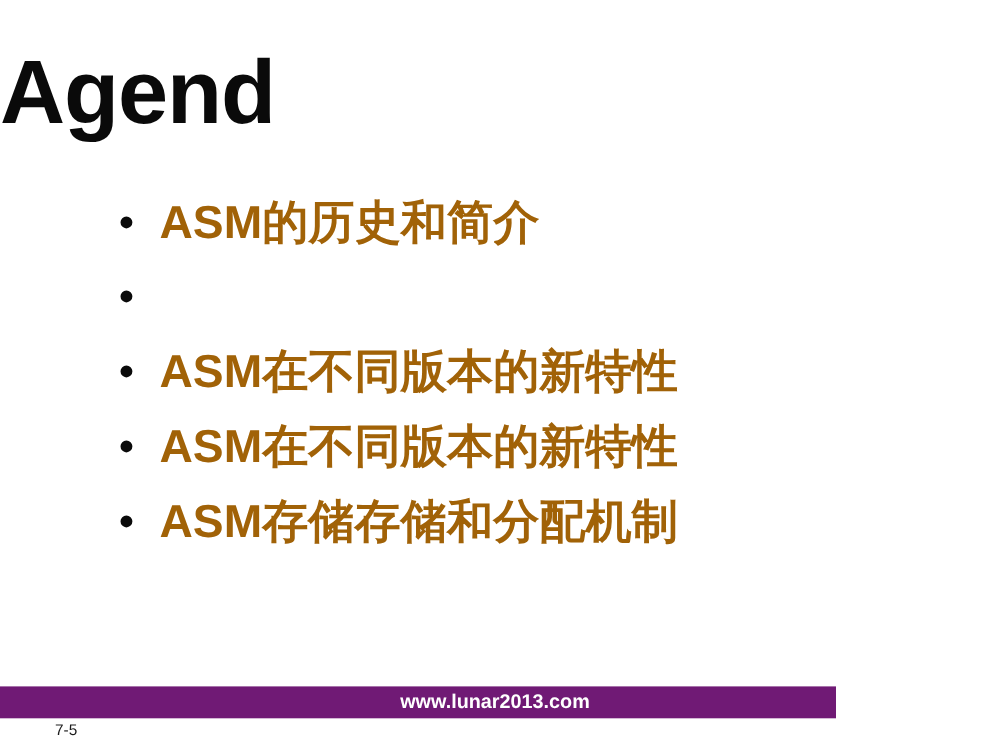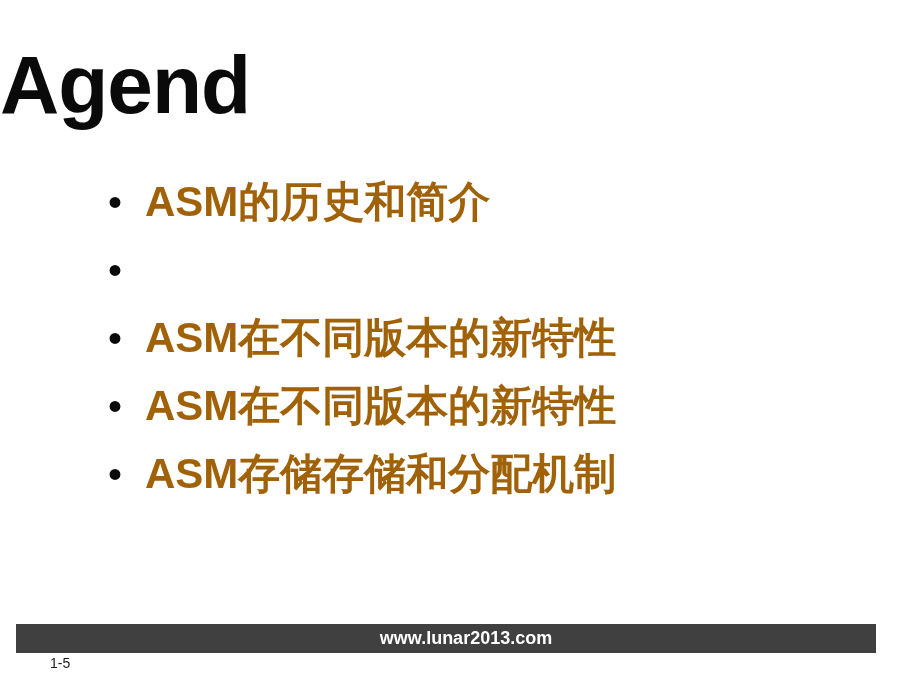--- a/index.html
+++ b/index.html
@@ -65,24 +65,23 @@
   }
   .bullet-text.highlight {
     color: #ff0000;
   }
 
   
   #footer-bar {
     position: absolute;
     left: 0;
     top: 624px;
-    width: 860px;
+    width: 760px;
     height: 29px;
-    background: #404040;
-    margin-left: 16px;
+    background: #701a75;
   }
   #footer-url {
     position: absolute;
     left: 0;
     top: 0;
     width: 900px;
     height: 29px;
     line-height: 29px;
     text-align: center;
     color: #ffffff;
@@ -133,15 +132,15 @@
       <span class="bullet-marker">•</span>
       <span class="bullet-text">ASM存储存储和分配机制</span>
     </div>
 
   </div>
 
   <div id="footer-bar">
     <div id="footer-url">www.lunar2013.com</div>
   </div>
 
-  <div id="page-number">1-5</div>
+  <div id="page-number">7-5</div>
 
 </div>
 
 </body></html>

